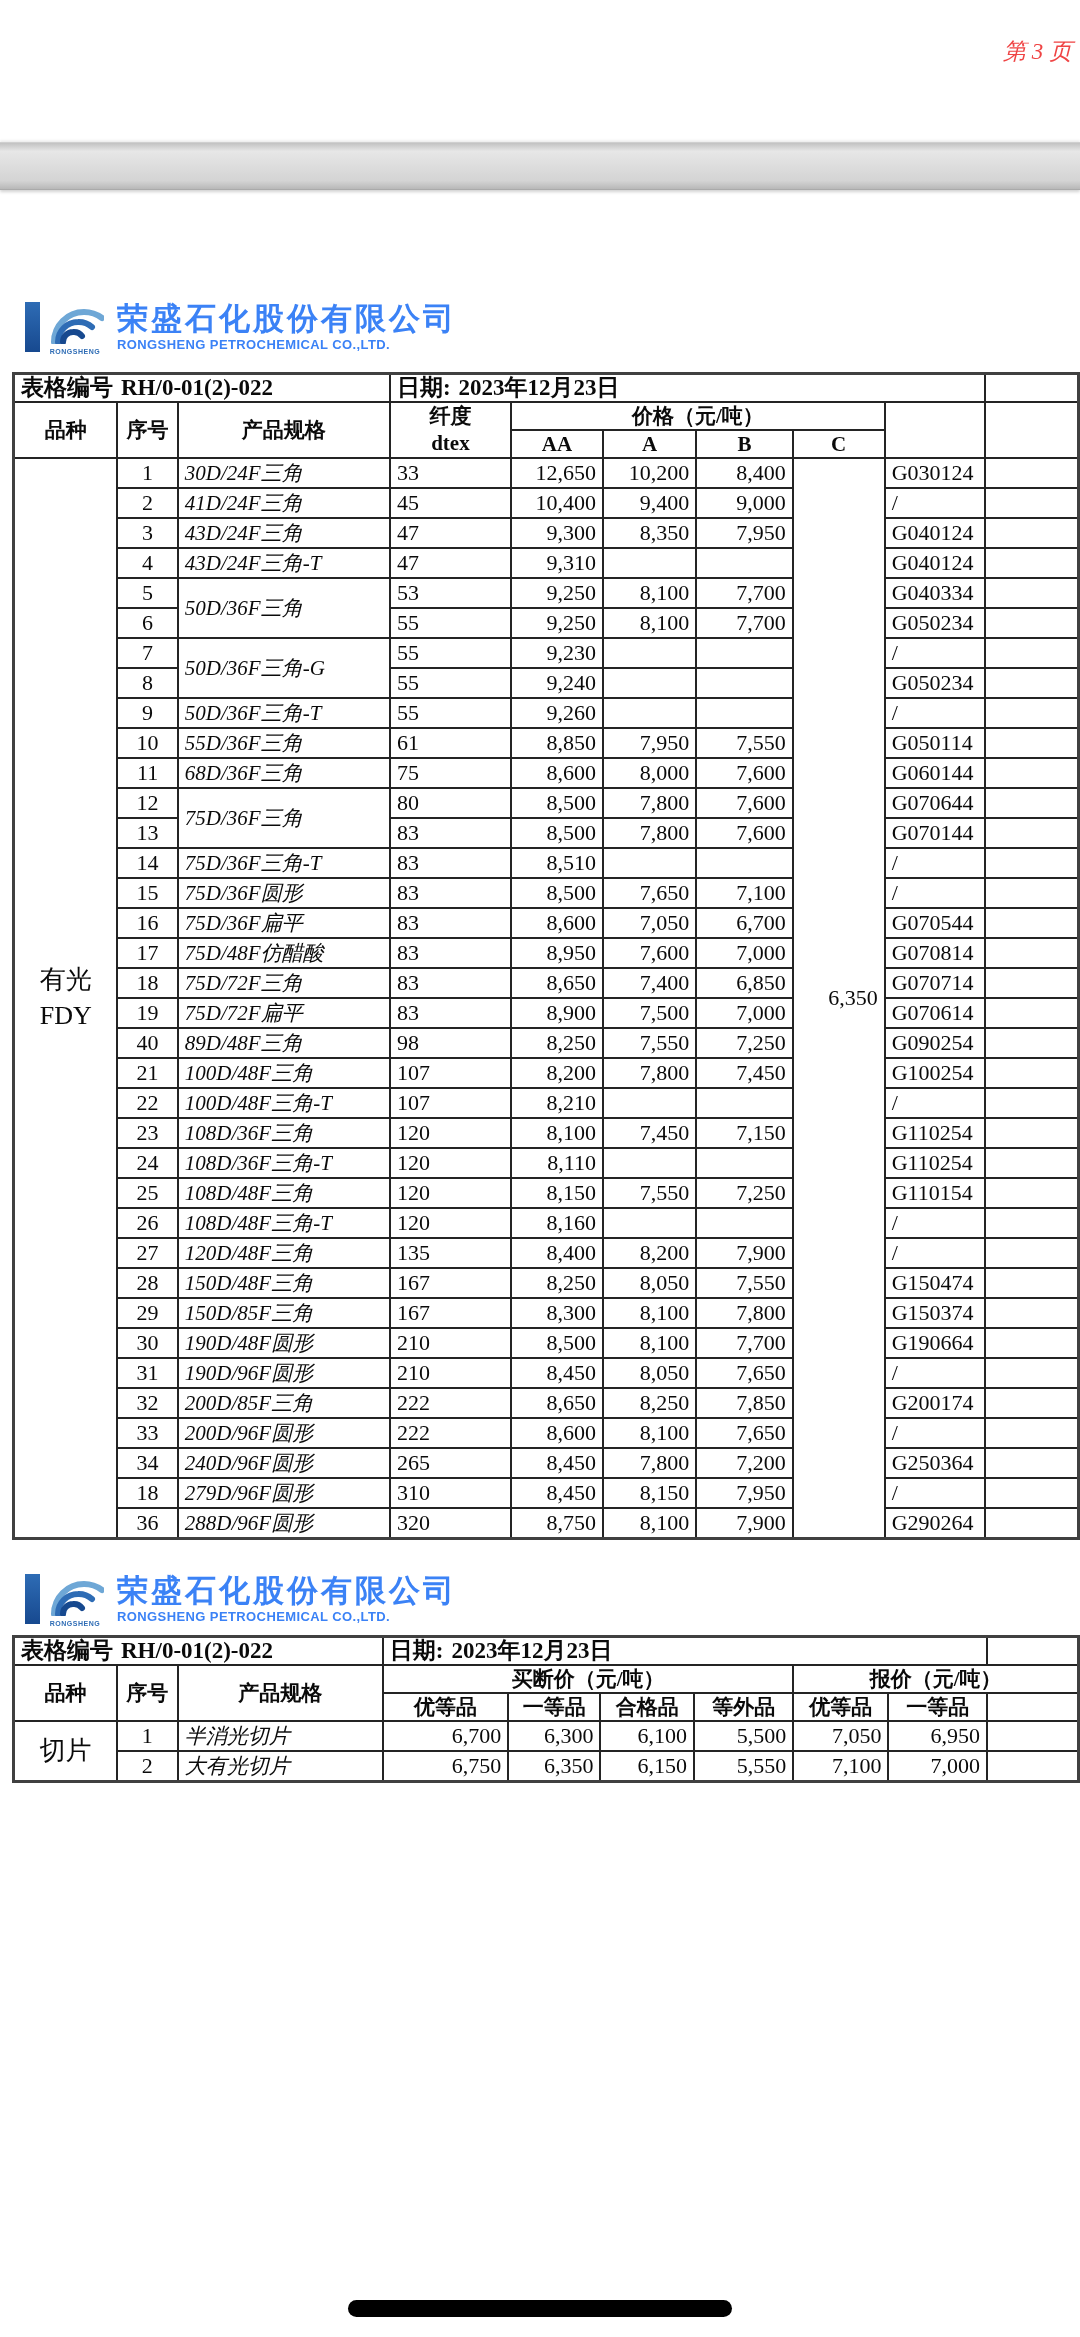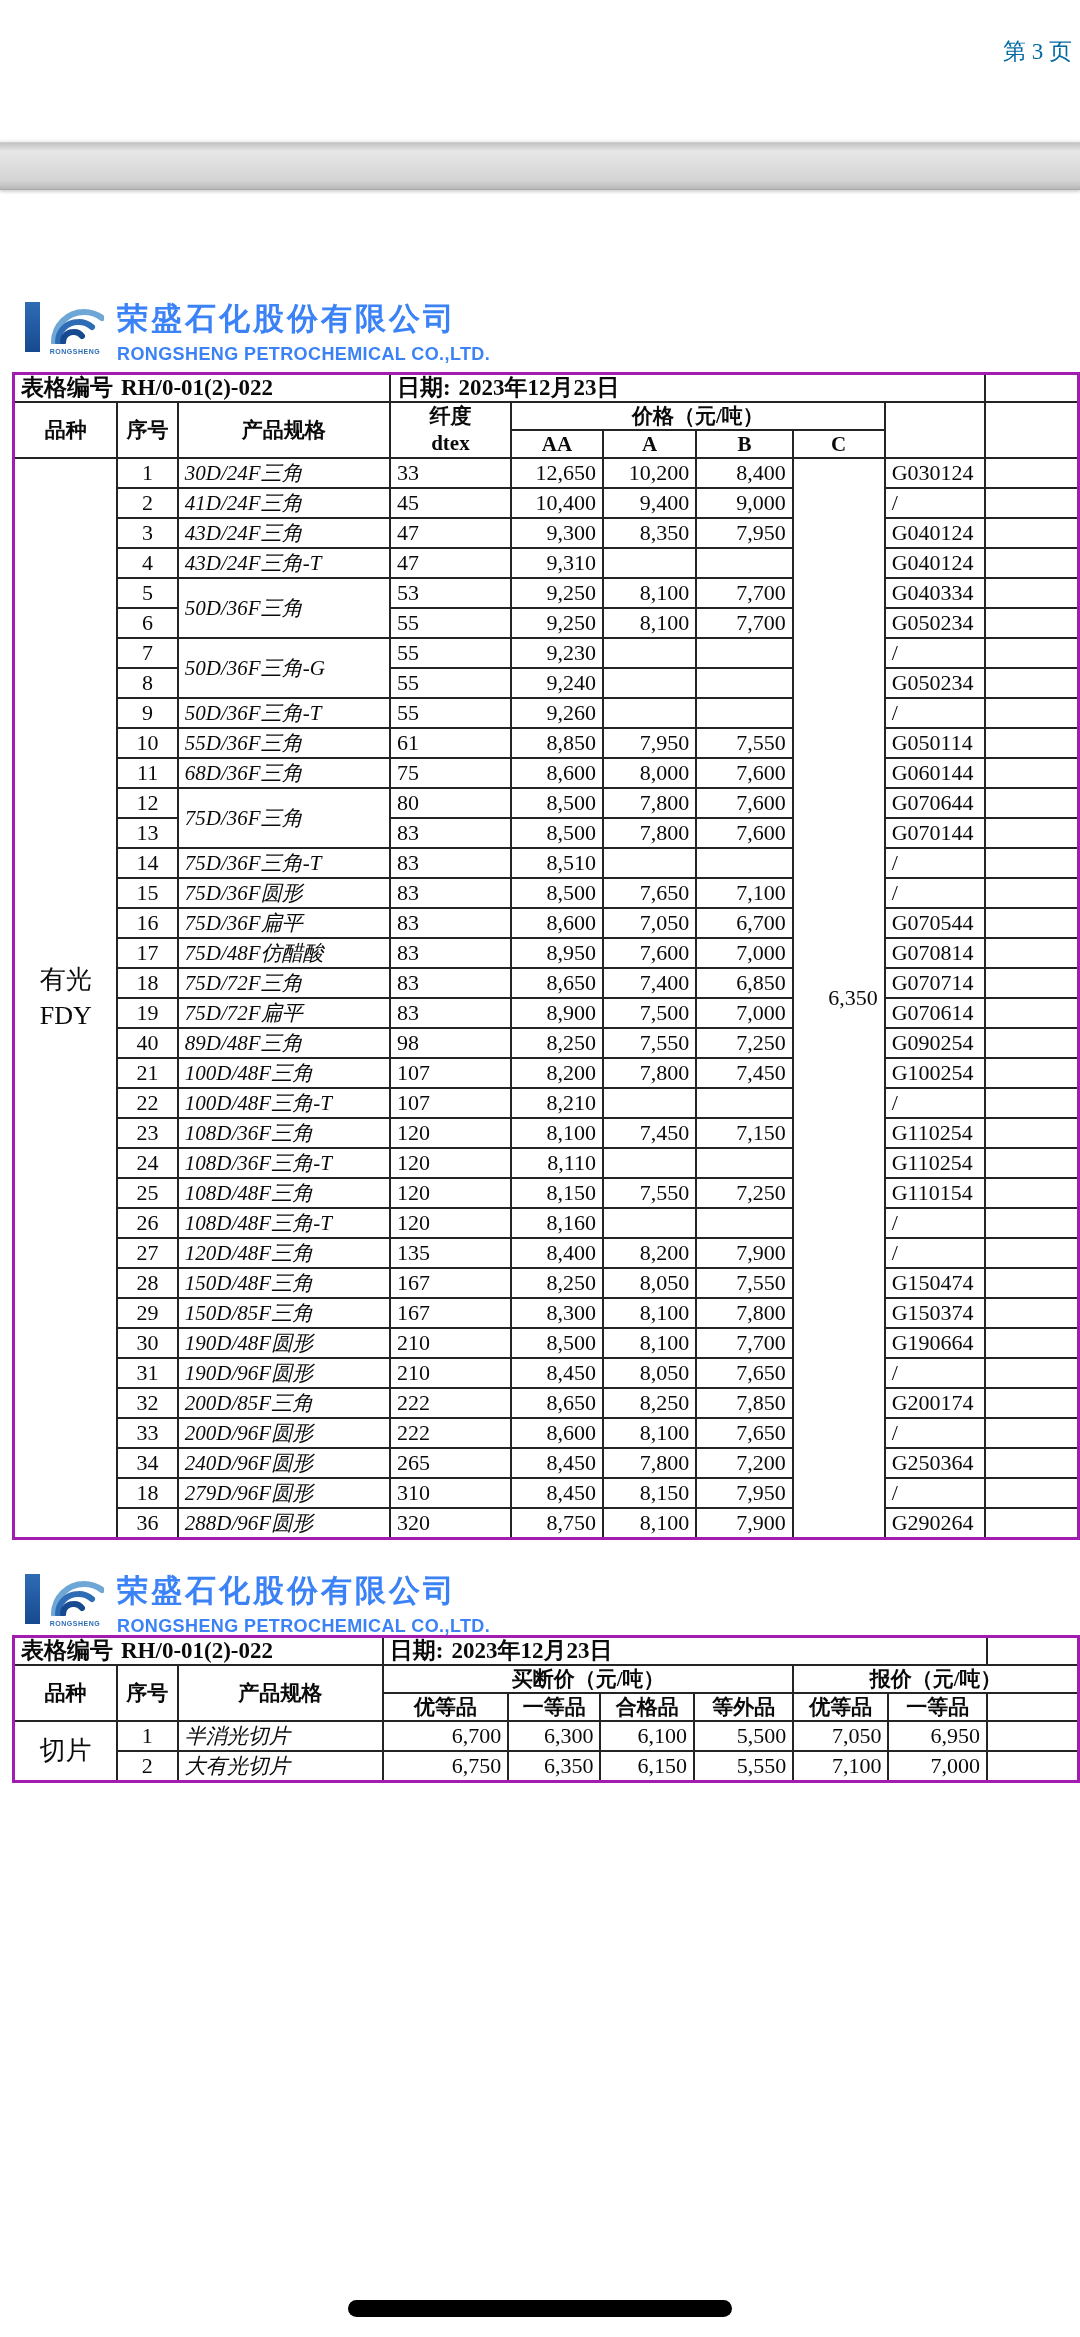--- a/index.html
+++ b/index.html
@@ -3,41 +3,41 @@
 <meta charset="utf-8">
 <style>
   html,body{margin:0;padding:0;}
   body{
     width:1080px;height:2337px;position:relative;overflow:hidden;
     background:#ffffff;
     font-family:"Liberation Serif","DejaVu Serif",serif;
   }
   .page-num{
     position:absolute;top:36px;left:1003px;
-    font-size:23px;color:#0369a1;white-space:nowrap;
+    font-size:23px;color:#ef4444;white-space:nowrap;font-style:italic;
   }
   .page-gap{
     position:absolute;top:142px;left:0;width:1080px;height:46px;
     background:linear-gradient(180deg,#c2c2c2 0%,#e7e7e7 18%,#dddddd 50%,#d4d4d4 82%,#b8b8b8 100%);
     border-top:1px solid #cfcfcf;border-bottom:1px solid #aaaaaa;
     box-shadow:0 2px 3px rgba(0,0,0,.18), 0 -2px 2px rgba(0,0,0,.06);
   }
   
   .logo{position:absolute;left:25px;display:flex;align-items:flex-start;}
   .logo-bar{width:15px;height:50px;background:linear-gradient(180deg,#2e6cb5,#17498f);margin-right:5px;flex:none;}
   .logo-mark{width:60px;flex:none;text-align:center;}
   .logo-mark-text{font-family:"Liberation Sans",sans-serif;font-size:7px;font-weight:700;color:#2e6cb5;letter-spacing:.5px;line-height:8px;}
   .logo-names{margin-left:12px;font-family:"Liberation Sans",sans-serif;color:#3b82f6;}
   .logo-cn{font-size:31px;font-weight:700;letter-spacing:3px;line-height:33px;white-space:nowrap;}
-  .logo-en{font-size:18px;font-weight:700;letter-spacing:.4px;margin-top:9px;white-space:nowrap;}
+  .logo-en{font-size:13px;font-weight:700;letter-spacing:.4px;margin-top:2px;white-space:nowrap;}
   
   .twrap{position:absolute;left:12px;}
   #t1wrap{top:372px;}
   #t2wrap{top:1635px;}
-  table{border-collapse:collapse;table-layout:fixed;background:#fff;border:3px solid #a21caf;}
+  table{border-collapse:collapse;table-layout:fixed;background:#fff;border:3px solid #404040;}
   td,th{border:2px solid #242424;padding:0 6px;white-space:nowrap;color:#0a0a0a;}
   td{height:28px;font-size:21px;line-height:28px;}
   th{font-weight:700;font-size:21px;text-align:center;height:26px;line-height:26px;}
   .form-row td{font-size:23px;text-align:left;height:26px;line-height:26px;}
   .form-label,.date-label{font-weight:700;}
   .form-value,.date-value{font-weight:700;padding-left:8px;}
   .two-line{line-height:27px;}
   .c-seq{text-align:center;font-size:22px;}
   .c-spec{text-align:left;font-style:italic;}
   .c-dtex{text-align:left;font-size:22px;}

